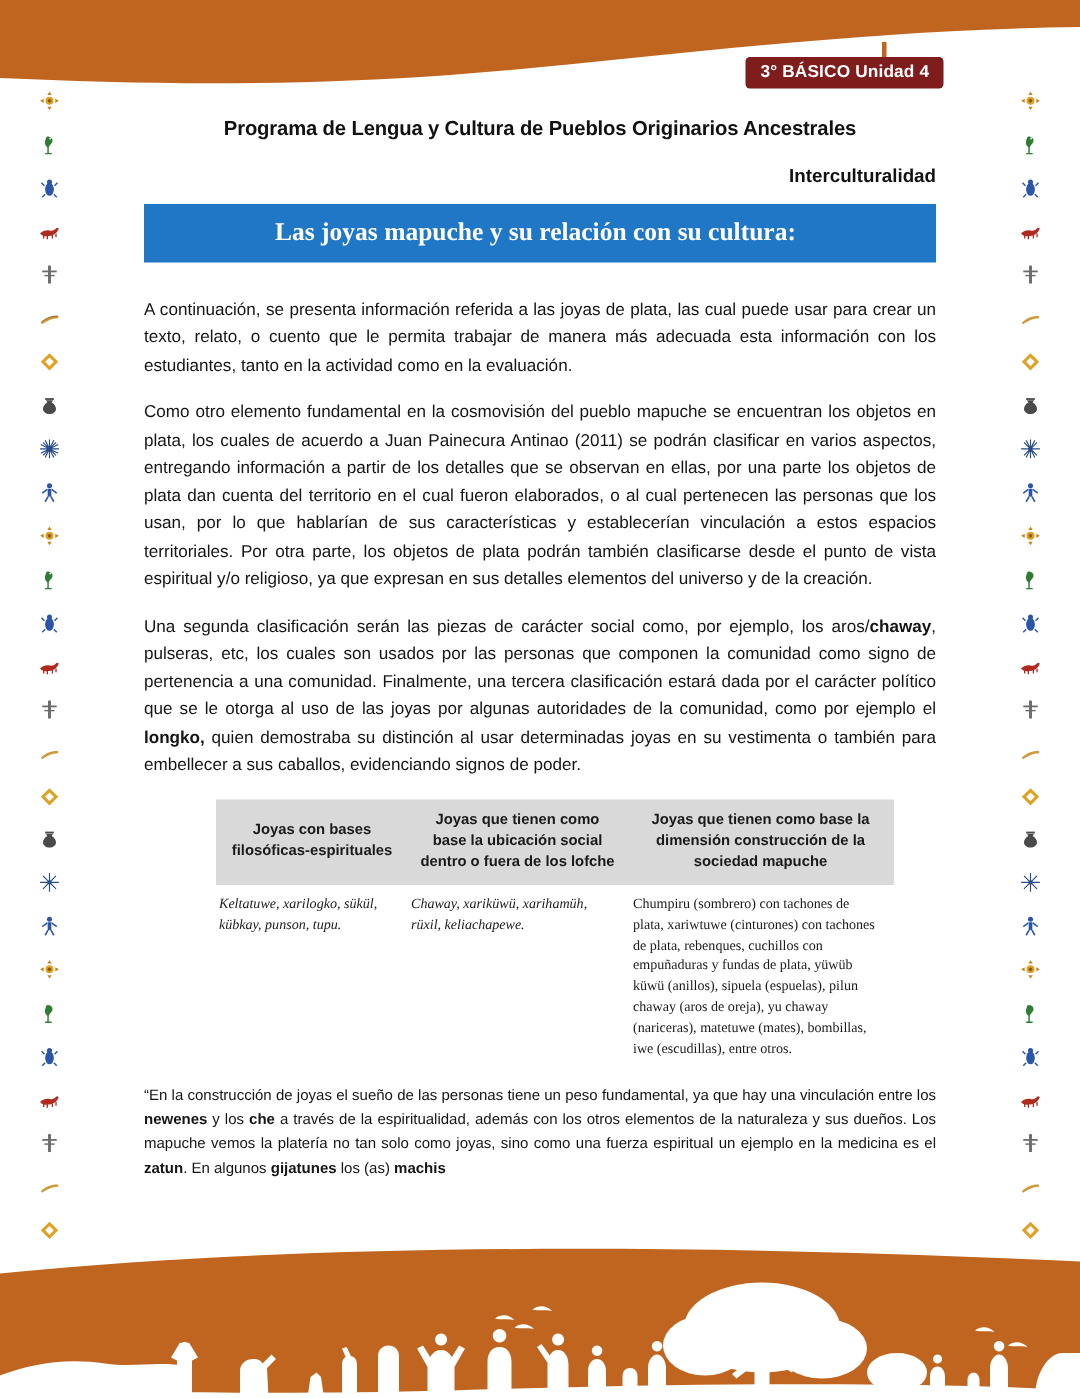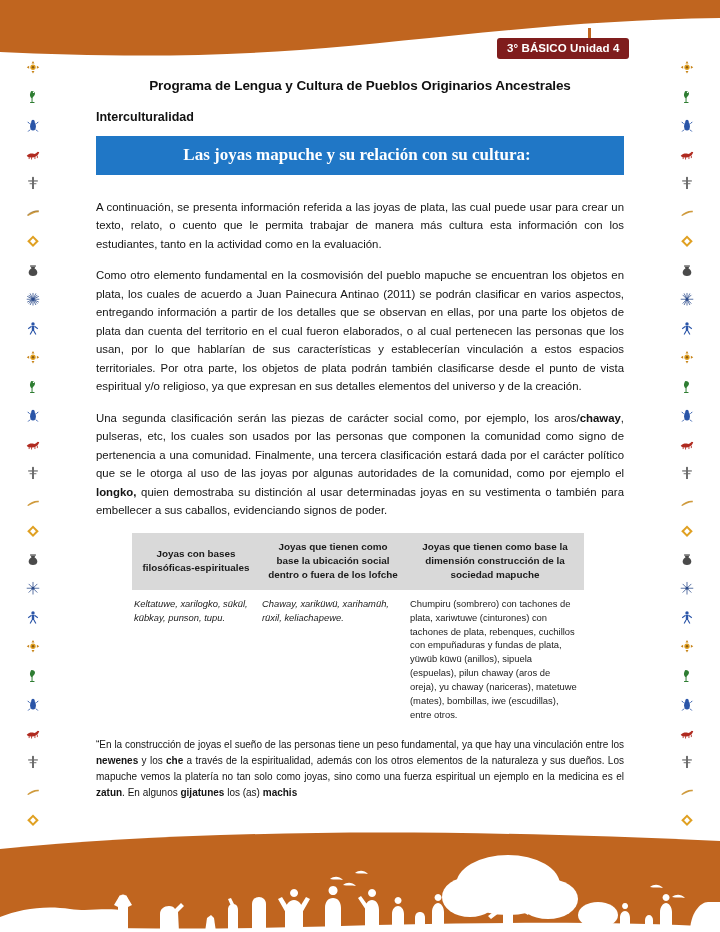--- a/index.html
+++ b/index.html
@@ -43,51 +43,51 @@
 
   
   .page { position:absolute; top:0; left:0; width:720px; height:932px; z-index:4; }
   .content { position:absolute; left:96px; top:78px; width:528px; }
 
   .doc-title {
     text-align:center; font-size:13.5px; font-weight:bold; color:#111;
     margin:0 0 17px 0; letter-spacing:-.1px;
   }
   .doc-subtitle {
-    text-align:left; font-size:12.5px; font-weight:bold; color:#111;
+    text-align:right; font-size:12.5px; font-weight:bold; color:#111;
     margin:0 0 12px 0;
   }
   .blue-bar {
     background:#2077c6; color:#ffffff;
     text-align:center;
     font-family:"Liberation Serif", serif;
     font-weight:bold; font-size:17px;
     padding:9px 6px 10px 0;
     margin:0 0 23px 0;
   }
 
   p.body {
     font-size:11.4px; line-height:1.62; color:#141414;
     text-align:justify; margin:0 0 13px 0;
   }
   p.body b { font-weight:bold; }
 
   
-  .tbl-wrap { margin:8px 0 6px 36px; width:452px; }
+  .tbl-wrap { margin:8px 0 6px 48px; width:452px; }
   table.info { border-collapse:collapse; width:452px; table-layout:fixed; }
   table.info th {
     background:#d9d9d9; color:#1a1a1a;
     font-size:9.9px; font-weight:bold; line-height:1.42;
     text-align:center; vertical-align:middle;
     padding:7px 6px 8px 6px; border:none;
   }
   table.info td {
     font-size:9.4px; line-height:1.48; color:#1a1a1a;
     font-style:italic; vertical-align:top;
-    padding:7px 7px 9px 2px; border:none;
+    padding:7px 7px 9px 2px; border:none;font-family:Liberation Serif, serif;
   }
   table.info td.c3 { font-style:normal; padding-left:4px; }
   col.k1 { width:128px; } col.k2 { width:146px; } col.k3 { width:178px; }
 
   .citation {
     font-size:9.3px; font-style:italic; color:#3a3a3a;
     line-height:1.55; margin:4px 0 12px 0; text-align:left;
   }
 
   .quote { font-size:10px; line-height:1.62; color:#141414;
@@ -355,21 +355,21 @@
     </svg>
 </div>
 
 <div class="page">
   <div class="content">
 
     <div class="doc-title">Programa de Lengua y Cultura de Pueblos Originarios Ancestrales</div>
     <div class="doc-subtitle">Interculturalidad</div>
     <div class="blue-bar">Las joyas mapuche y su relación con su cultura:</div>
 
-    <p class="body">A continuación, se presenta información referida a las joyas de plata, las cual puede usar para crear un texto, relato, o cuento que le permita trabajar de manera más cultura esta información con los estudiantes, tanto en la actividad como en la evaluación.</p>
+    <p class="body">A continuación, se presenta información referida a las joyas de plata, las cual puede usar para crear un texto, relato, o cuento que le permita trabajar de manera más adecuada esta información con los estudiantes, tanto en la actividad como en la evaluación.</p>
     <p class="body">Como otro elemento fundamental en la cosmovisión del pueblo mapuche se encuentran los objetos en plata, los cuales de acuerdo  a Juan Painecura Antinao (2011) se podrán clasificar en varios aspectos, entregando información a partir de los detalles que se observan en ellas, por una parte los objetos de plata dan cuenta del territorio en el cual fueron elaborados, o al cual pertenecen las personas que los usan, por lo que hablarían de sus características y establecerían vinculación a estos espacios territoriales. Por otra parte, los objetos de plata podrán también clasificarse desde el punto de vista espiritual y/o religioso, ya que expresan en sus detalles elementos del universo y de la creación.</p>
 
     <p class="body"><span>Una segunda clasificación serán las piezas de carácter social como, por ejemplo, los aros/</span><b>chaway</b><span>, pulseras, etc, los cuales son usados por las personas que componen la comunidad como signo de pertenencia a una comunidad. Finalmente, una tercera clasificación estará dada por el carácter político que se le otorga al uso de las joyas por algunas autoridades de la comunidad, como por ejemplo el </span><b>longko,</b><span> quien demostraba su distinción al usar determinadas joyas en su vestimenta o también para embellecer a sus caballos, evidenciando signos de poder.</span></p>
 
     <div class="tbl-wrap">
       <table class="info">
         <colgroup>
             <col class="k1">
             <col class="k2">
             <col class="k3">

